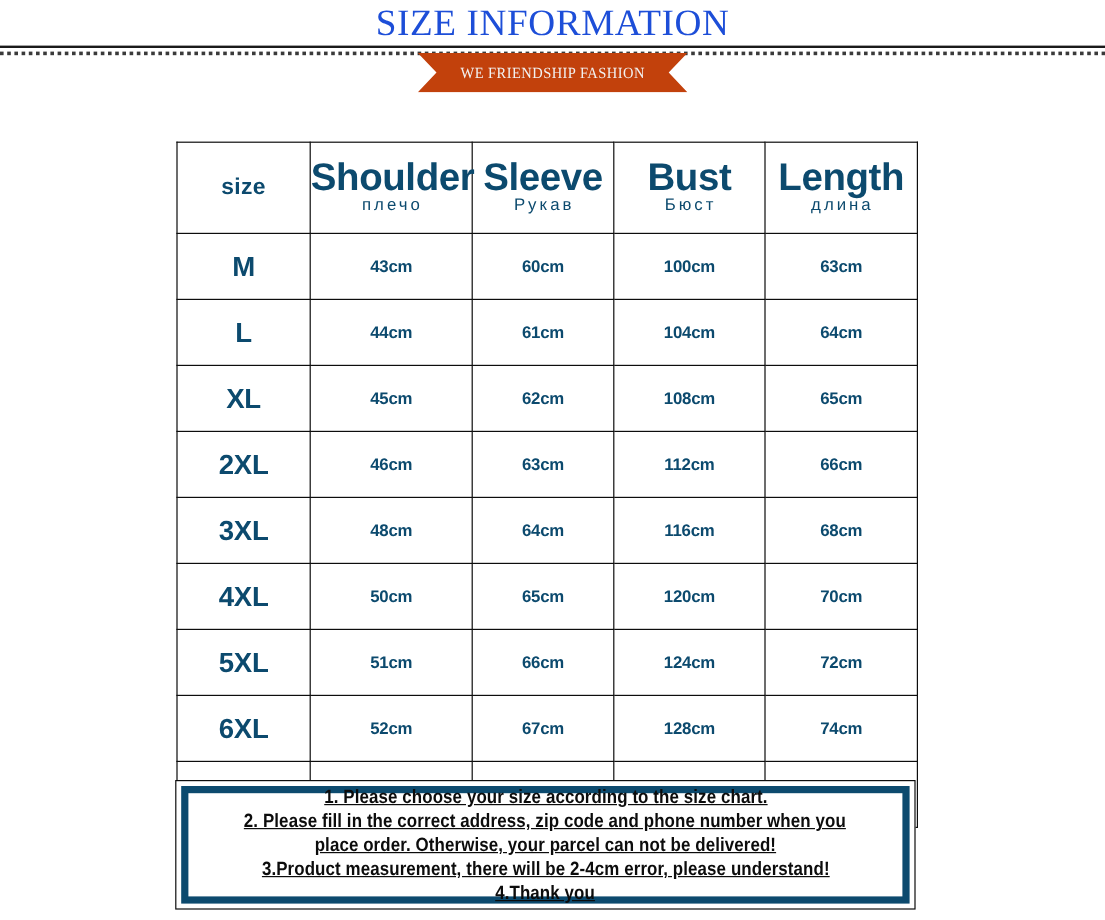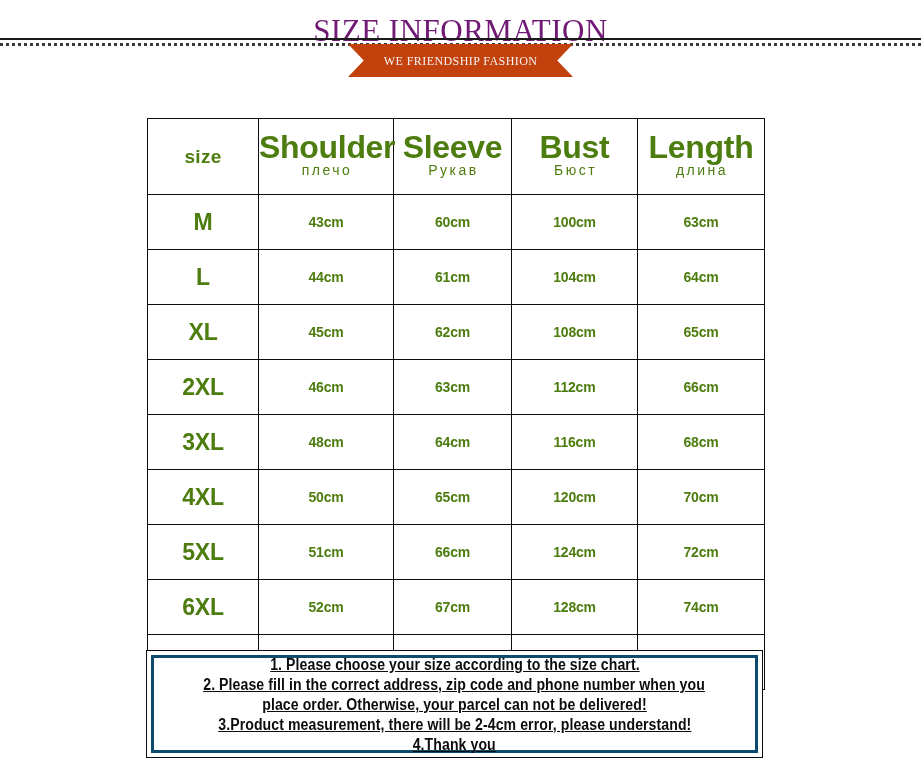--- a/index.html
+++ b/index.html
@@ -26,23 +26,22 @@
   .main-title {
     position: absolute;
     left: 0;
     top: 0px;
     width: 921px;
     text-align: center;
     font-family: "Liberation Serif", serif;
     font-size: 31px;
     line-height: 37px;
     letter-spacing: 0.5px;
-    color: #701a75;
+    color: #1d4ed8;
     font-weight: 400;
-    margin-top: 12px;
   }
   .rule-solid {
     position: absolute;
     left: 0;
     top: 38px;
     width: 921px;
     height: 0;
     border-top: 2px solid #1a1a1a;
   }
   .rule-dashed {
@@ -82,21 +81,21 @@
     left: 147px;
     top: 118px;
     width: 617px;
     border-collapse: collapse;
     table-layout: fixed;
   }
   .size-table td {
     border: 1px solid #0d0d0d;
     text-align: center;
     vertical-align: middle;
-    color: #4d7c0f;
+    color: #0c4a6e;
   }
   .col-size    { width: 111px; }
   .col-shoulder{ width: 135px; }
   .col-sleeve  { width: 118px; }
   .col-bust    { width: 126px; }
   .col-length  { width: 127px; }
 
   .head-row td {
     height: 75px;
     padding: 0;
@@ -141,21 +140,21 @@
     border: 1px solid #0d0d0d;
     background: #ffffff;
     box-sizing: border-box;
   }
   .notes-inner {
     position: absolute;
     left: 4px;
     top: 4px;
     right: 4px;
     bottom: 4px;
-    border: 3px solid #0c4a6e;
+    border: 6px solid #0c4a6e;
     box-sizing: border-box;
     display: flex;
     flex-direction: column;
     align-items: center;
     justify-content: center;
     padding-top: 2px;
   }
   .note-line {
     font-family: "Liberation Sans Narrow", "Liberation Sans", sans-serif;
     font-size: 16px;

